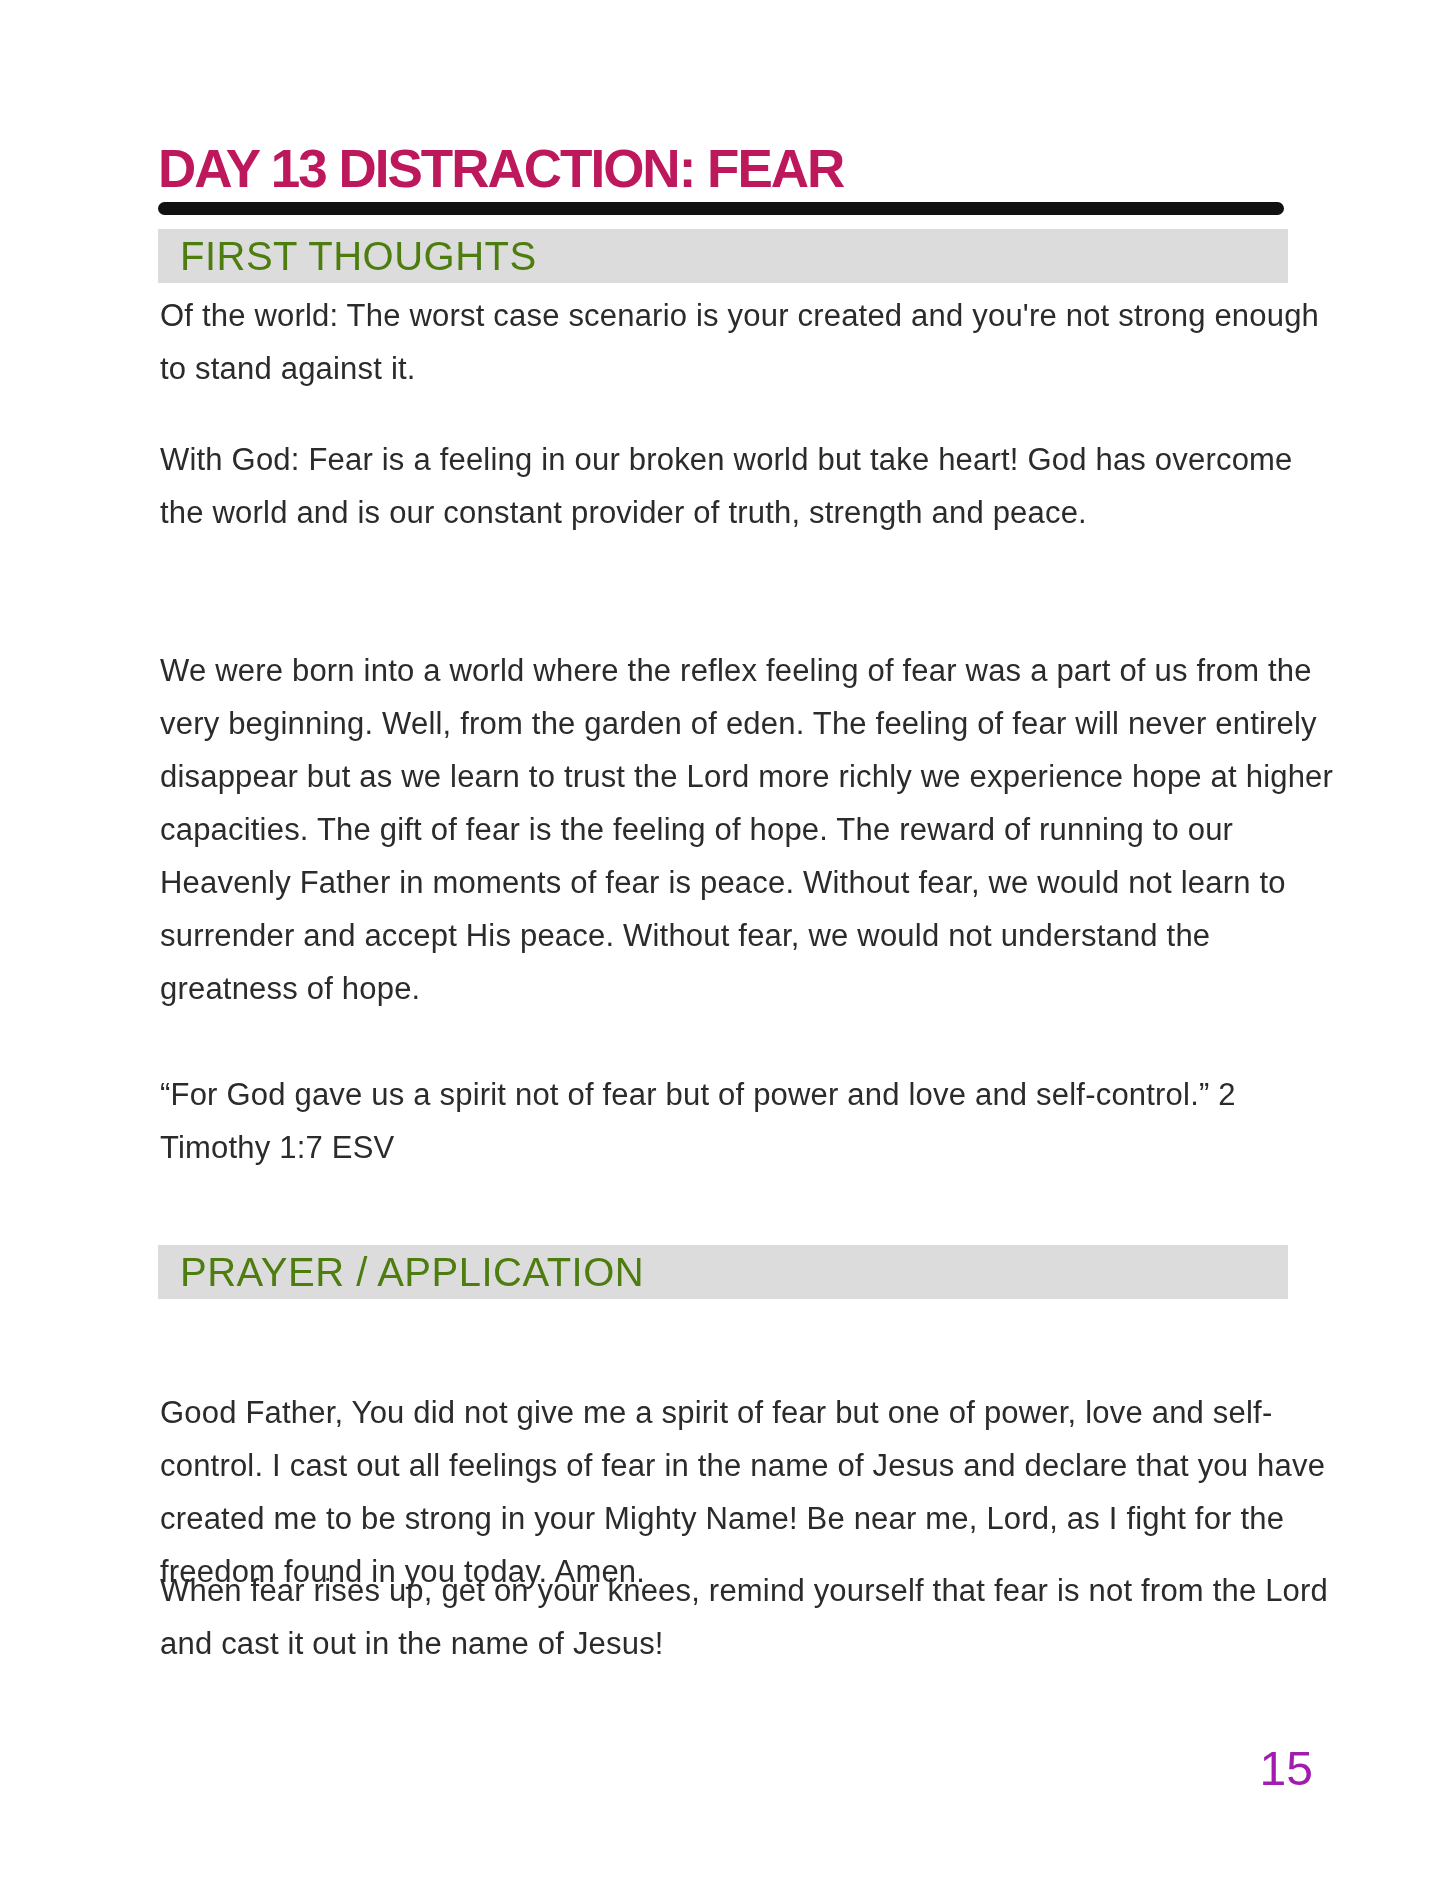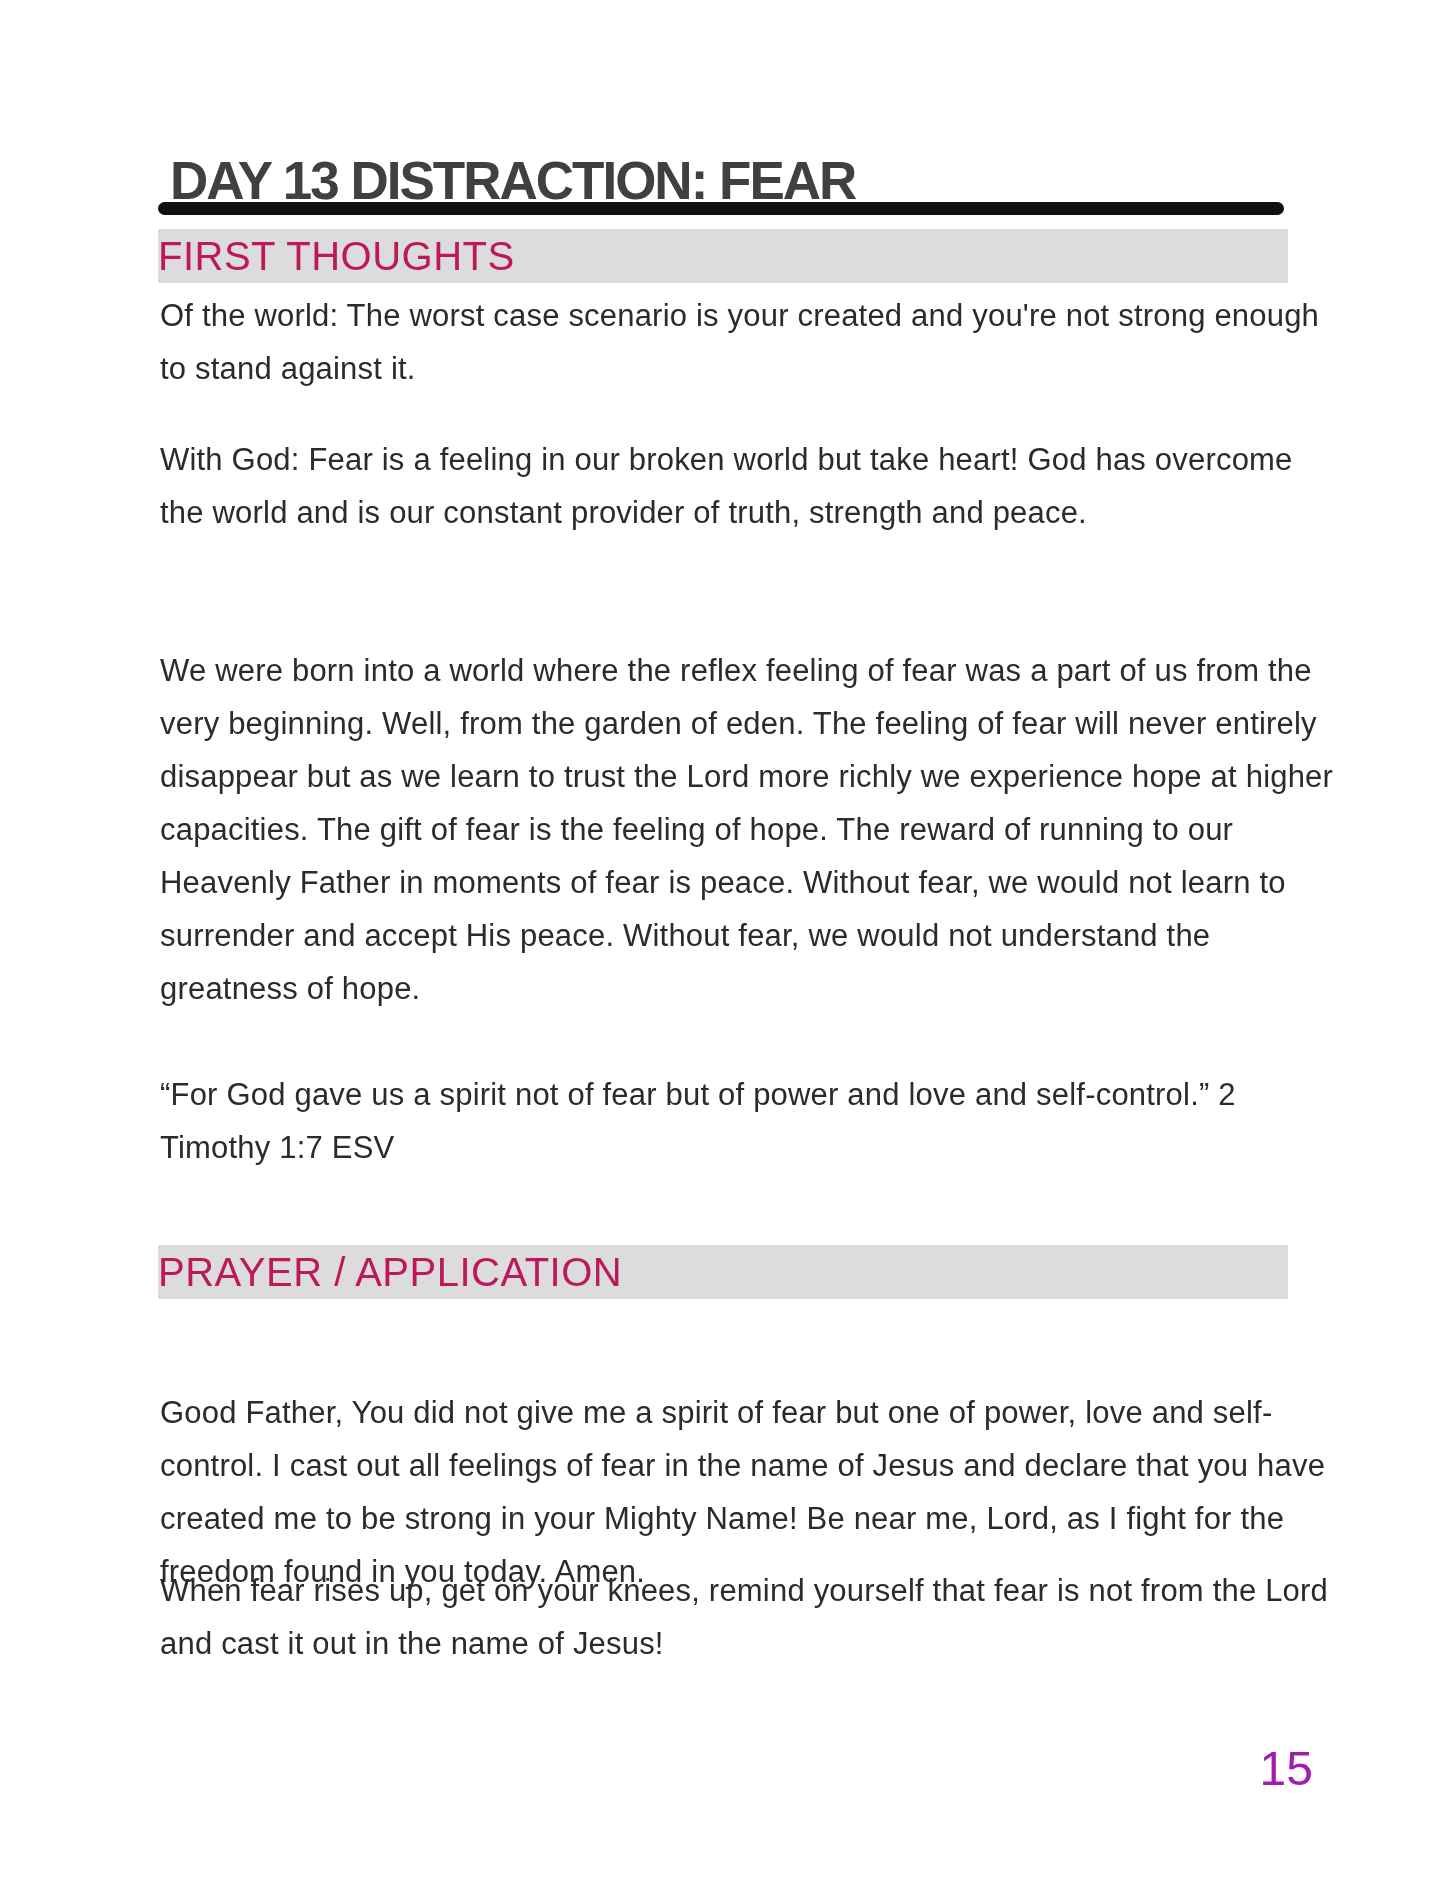--- a/index.html
+++ b/index.html
@@ -13,26 +13,26 @@
     height: 1890px;
     background: #ffffff;
     font-family: "Liberation Sans", "DejaVu Sans", sans-serif;
     color: #222222;
     overflow: hidden;
   }
   .title {
     position: absolute;
     left: 158px;
     top: 142px;
-    margin: 12px;
+    margin: 0;
     font-size: 53px;
     line-height: 53px;
     font-weight: bold;
     letter-spacing: -2px;
-    color: #404040;
+    color: #be185d;
     white-space: nowrap;
   }
   .rule {
     position: absolute;
     left: 158px;
     top: 202px;
     width: 1126px;
     height: 13px;
     background: #111111;
     border-radius: 7px;
@@ -40,22 +40,22 @@
   .section-bar {
     position: absolute;
     left: 158px;
     width: 1130px;
     height: 54px;
     background: #dcdcdc;
     font-size: 40px;
     line-height: 54px;
     font-weight: 400;
     letter-spacing: 0.5px;
-    color: #be185d;
-    padding-left: 0;
+    color: #4d7c0f;
+    padding-left: 22px;
     box-sizing: border-box;
     white-space: nowrap;
   }
   .bar-first    { top: 229px; }
   .bar-devo     { top: 583px; }
   .bar-prayer   { top: 1245px; }
   .body {
     position: absolute;
     left: 160px;
     width: 1180px;

